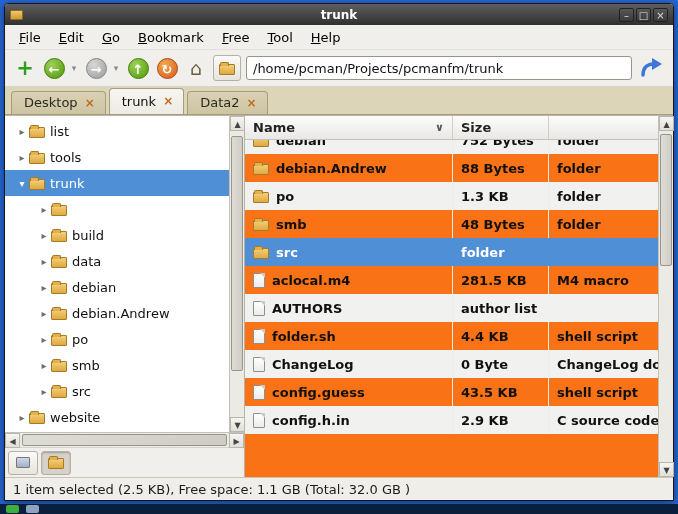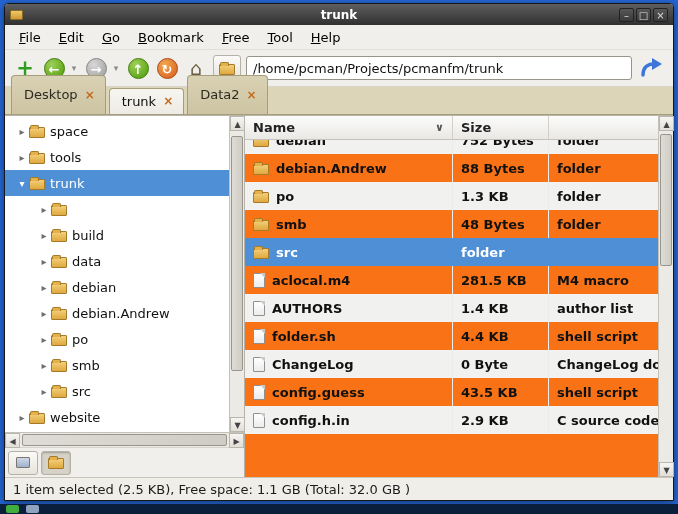--- a/index.html
+++ b/index.html
@@ -35,21 +35,21 @@
   .c-up   { background:radial-gradient(circle at 35% 30%, #9ed05a, #4e9a06); border:1px solid #3c7a04; }
   .c-rel  { background:radial-gradient(circle at 35% 30%, #f2a94e, #d9581e); border:1px solid #a8440f; }
   .chev { color:#8a8a86; font-size:9px; margin-left:-2px; width:10px; text-align:center; }
   .home-glyph { font-size:19px; color:#6b5d3f; line-height:20px; }
   .folder-btn { border:1px solid #b5b1a6; background:linear-gradient(#fbfaf8,#e7e4dc); padding:0 5px; }
   .addressbar { flex:1; height:24px; border:1px solid #98948a; border-radius:3px; background:#fff; padding:0 6px; font-family:"DejaVu Sans","Liberation Sans",sans-serif; font-size:13px; color:#111; }
   .go-btn { width:28px; }
 
   
   .tabbar { height:28px; background:#ddd5b8; border-bottom:1px solid #a69d7d; display:flex; align-items:flex-end; padding:0 6px; gap:3px; flex:0 0 28px; }
-  .tab { display:flex; align-items:center; gap:7px; padding:3px 10px 4px 12px; border:1px solid #a69d7d; border-bottom:none; border-radius:4px 4px 0 0; background:linear-gradient(#d9d1b3,#cdc4a3); height:39px; color:#2c2a22; }
+  .tab { display:flex; align-items:center; gap:7px; padding:3px 10px 4px 12px; border:1px solid #a69d7d; border-bottom:none; border-radius:4px 4px 0 0; background:linear-gradient(#d9d1b3,#cdc4a3); height:23px; color:#2c2a22; }
   .tab.active { background:linear-gradient(#f7f5f0,#eeebe4); height:26px; font-weight:normal; color:#111; }
   .tab-close { color:#c06a1a; font-weight:bold; font-size:12px; line-height:12px; }
 
   
   .content { flex:1; display:flex; min-height:0; background:#fff; border-top:1px solid #b9b5ab; }
 
   
   .sidepane { width:240px; display:flex; flex-direction:column; border-right:1px solid #b5b2aa; background:#f1efec; }
   .tree-wrap { flex:1; display:flex; min-height:0; }
   .tree { flex:1; background:#fff; overflow:hidden; padding-top:2px; }
@@ -181,21 +181,21 @@
   </div>
 
   <div class="content">
 
     <div class="sidepane">
       <div class="tree-wrap">
         <div class="tree">
           <div class="titem lvl1">
             <span class="exp">▸</span>
             <span class="folder-icon"></span>
-            <span class="tlabel">space</span>
+            <span class="tlabel">list</span>
           </div>
           <div class="titem lvl1">
             <span class="exp">▸</span>
             <span class="folder-icon"></span>
             <span class="tlabel">tools</span>
           </div>
           <div class="titem lvl1 selected">
             <span class="exp">▾</span>
             <span class="folder-icon"></span>
             <span class="tlabel">trunk</span>
@@ -325,21 +325,20 @@
                 <span>aclocal.m4</span>
               </span>
             <span class="cell c-size">281.5 KB</span>
             <span class="cell c-type">M4 macro</span>
           </div>
           <div class="frow">
             <span class="cell c-name">
                 <span class="file-icon"></span>
                 <span>AUTHORS</span>
               </span>
-            <span class="cell c-size">1.4 KB</span>
             <span class="cell c-type">author list</span>
           </div>
           <div class="frow">
             <span class="cell c-name">
                 <span class="file-icon"></span>
                 <span>folder.sh</span>
               </span>
             <span class="cell c-size">4.4 KB</span>
             <span class="cell c-type">shell script</span>
           </div>

